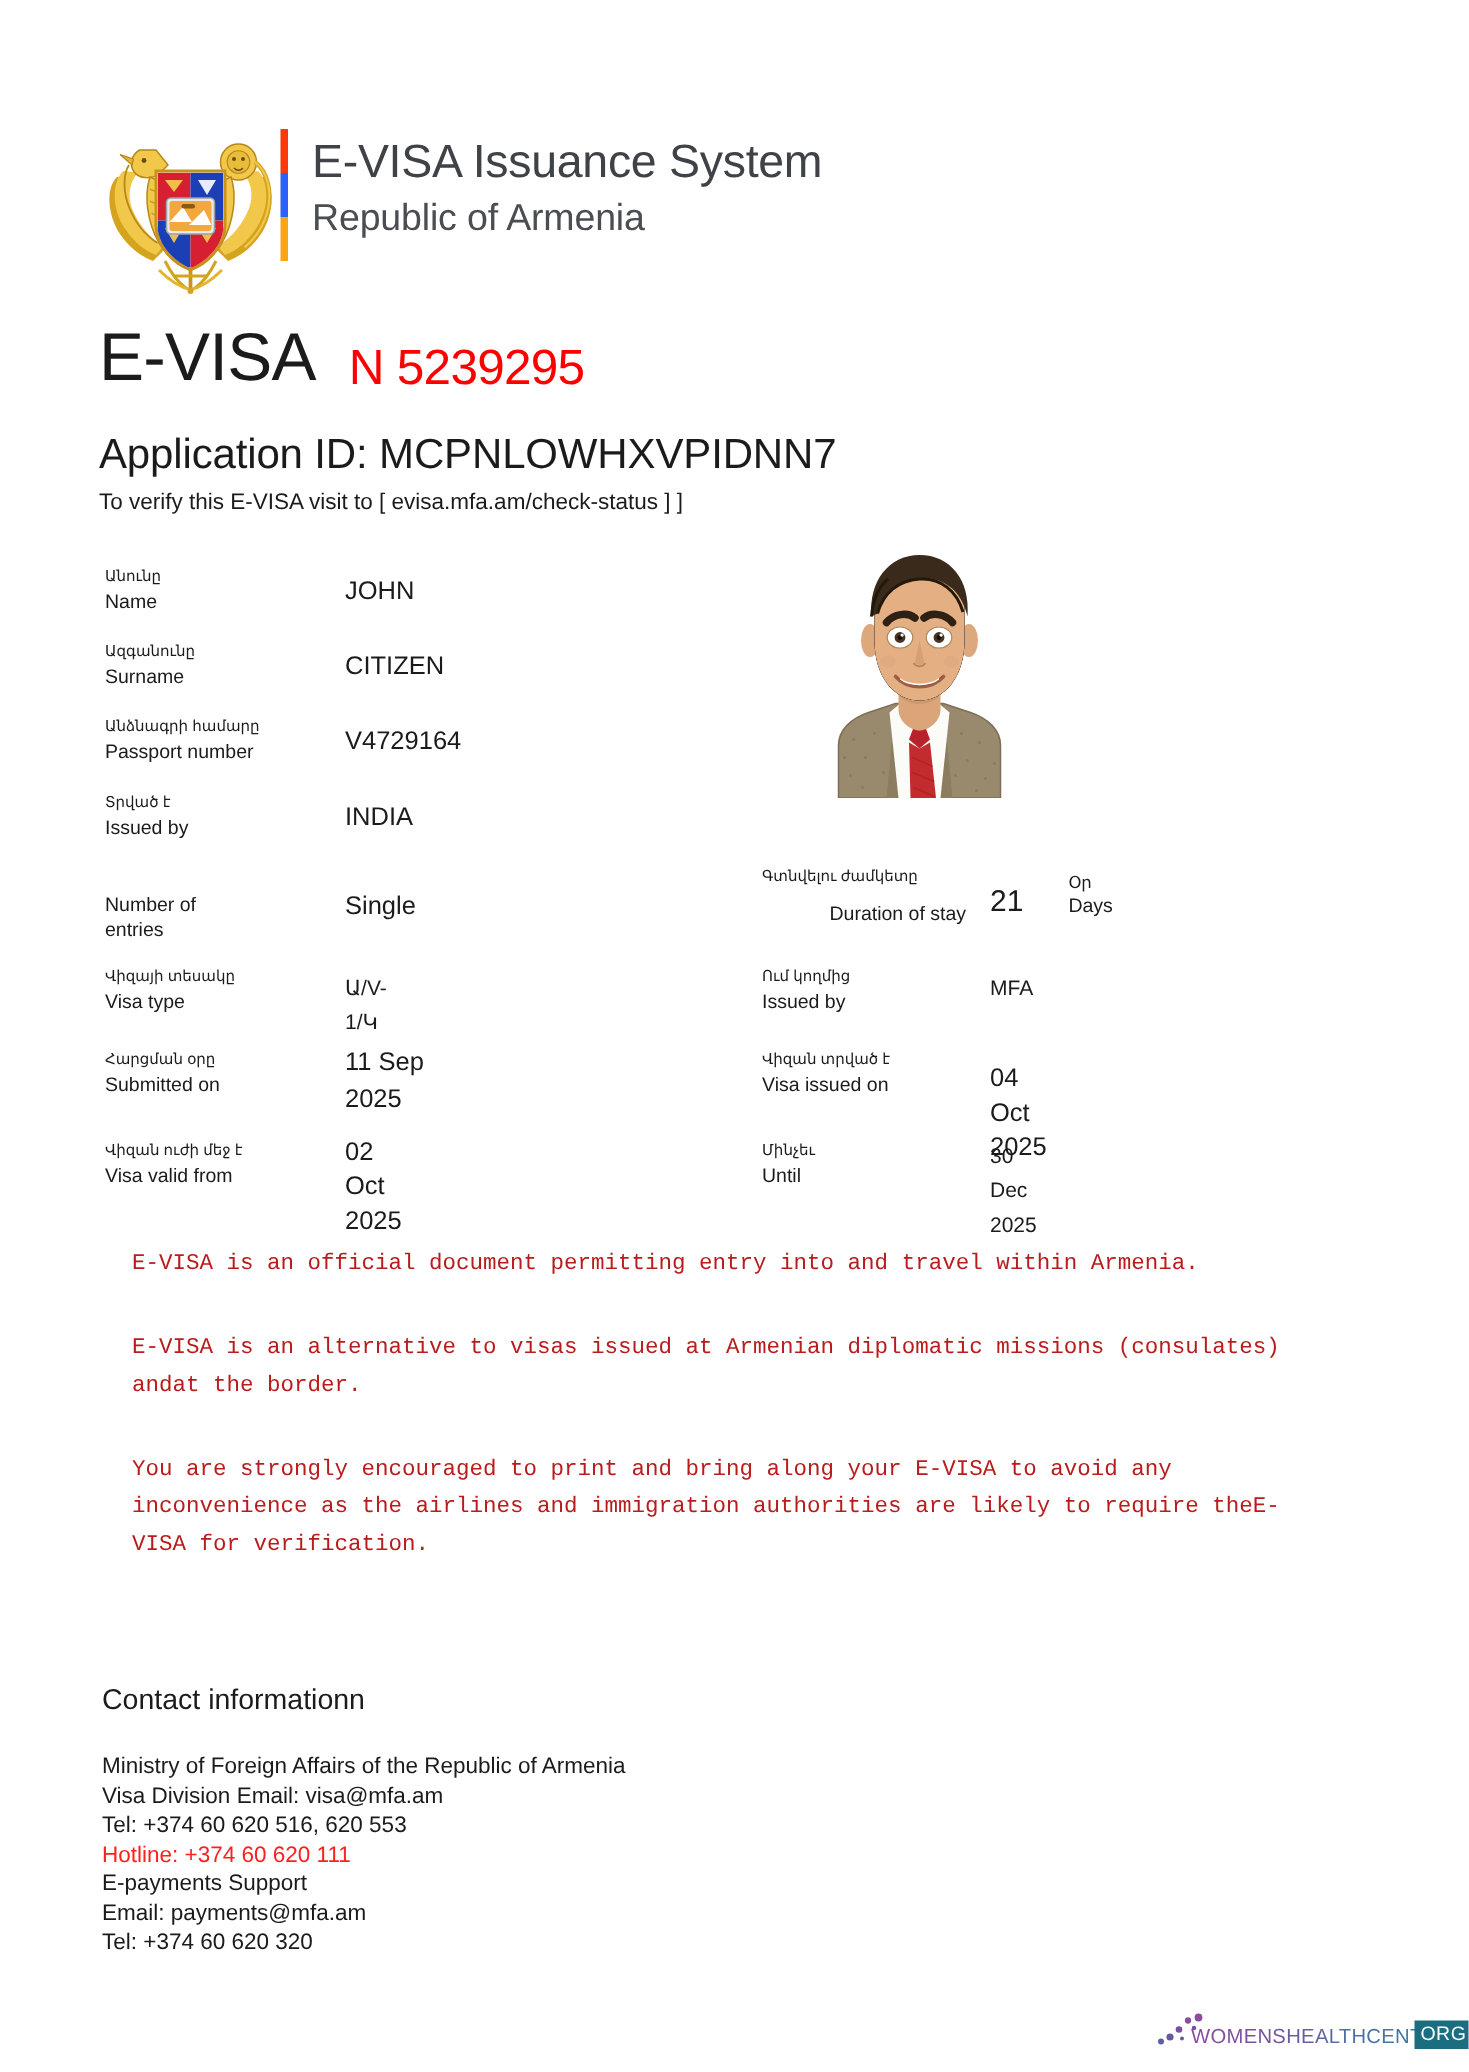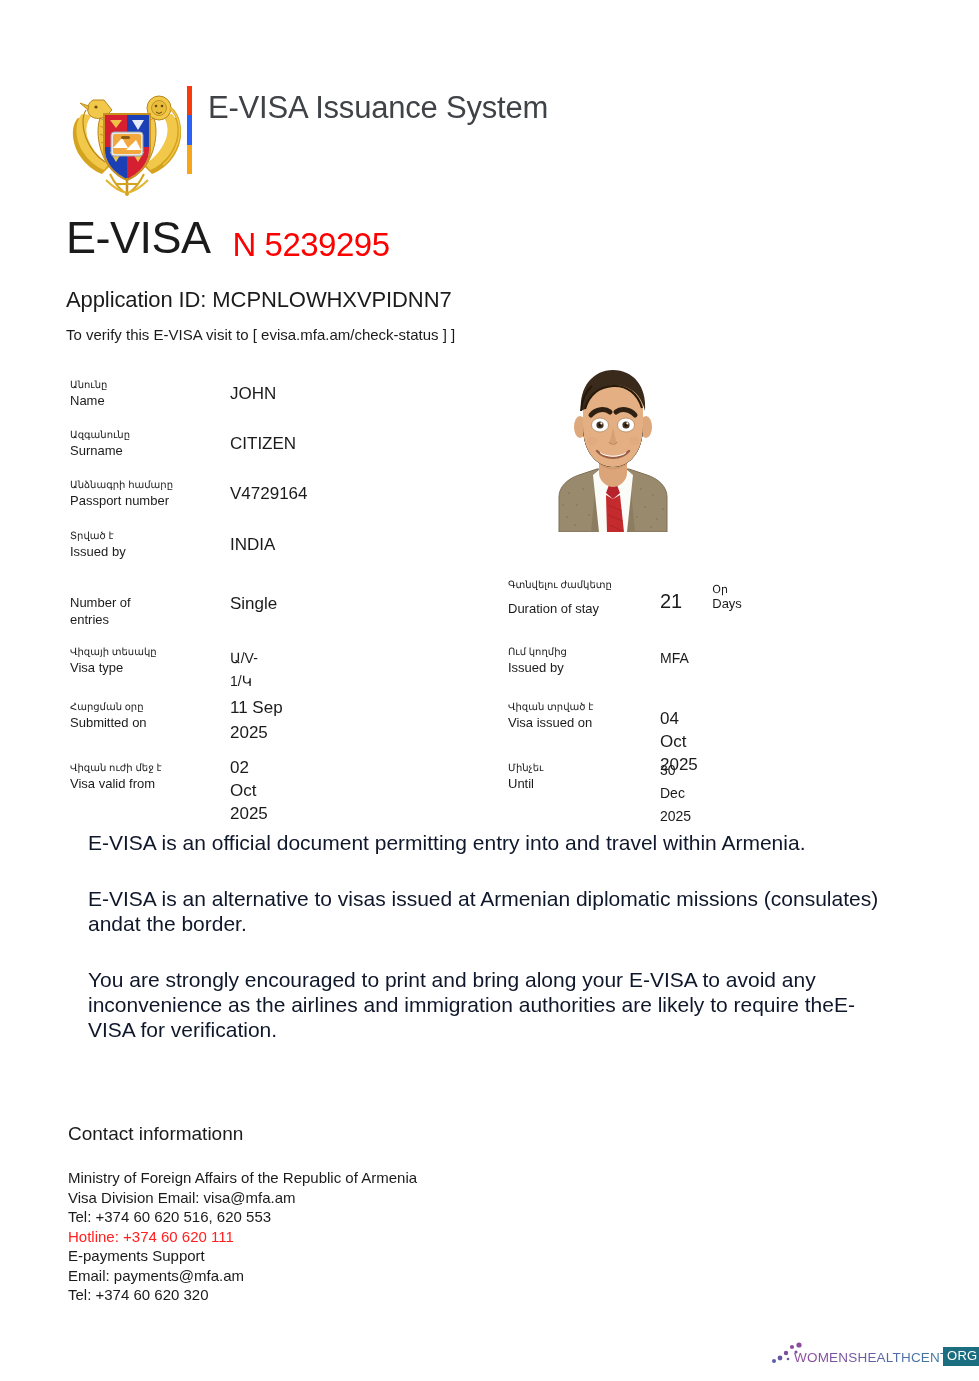--- a/index.html
+++ b/index.html
@@ -79,21 +79,21 @@
   .visa-number {
     font-size: 33px;
     color: #ff0000;
     margin-left: 22px;
     letter-spacing: -0.5px;
   }
   .application-id {
     position: absolute;
     left: 66px;
     top: 287px;
-    font-size: 22px;
+    font-size: 28px;
     color: #1b1b1b;
     letter-spacing: -0.1px;
     white-space: nowrap;
   }
   .verify-line {
     position: absolute;
     left: 66px;
     top: 326px;
     font-size: 15px;
     color: #1b1b1b;
@@ -183,23 +183,24 @@
 
   
   .body-text {
     position: absolute;
     left: 88px;
     top: 830px;
     width: 800px;
   }
   .body-text p {
     margin: 0 0 31px 0;
-    font-size: 21px;
+    font-size: 15px;
     line-height: 25px;
-    color: #0f172a;
+    color: #b91c1c;
+    font-family: Liberation Mono, monospace;
   }
 
   
   .contact-heading {
     position: absolute;
     left: 68px;
     top: 1123px;
     font-size: 19px;
     color: #1b1b1b;
     white-space: nowrap;
@@ -309,20 +310,21 @@
     <path d="M44 104 C48 112 52 118 58 122" fill="none" stroke="#d5a41f" stroke-width="2"></path>
     <path d="M78 104 C74 112 70 118 64 122" fill="none" stroke="#d5a41f" stroke-width="2"></path>
     <path d="M40 110 C48 118 56 122 61 123 C66 122 74 118 82 110" fill="none" stroke="#e3b42e" stroke-width="2"></path>
     <circle cx="61" cy="124" r="2" fill="#d5a41f"></circle>
   </svg>
 
   <div class="tricolor"></div>
 
   <div class="header-titles">
     <div class="header-title">E-VISA Issuance System</div>
+    <div class="header-subtitle">Republic of Armenia</div>
   </div>
 </div>
 
 <div class="visa-title-row">
   <span class="visa-word">E-VISA</span>
   <span class="visa-number">N 5239295</span>
 </div>
 <div class="application-id">Application ID: MCPNLOWHXVPIDNN7</div>
 <div class="verify-line">To verify this E-VISA visit to [ evisa.mfa.am/check-status ]  ]</div>
 
@@ -442,21 +444,21 @@
   <div class="field" style="left:70px; top:594px;">
     <div class="field-labels">
       <div class="label-en two-line">Number of entries</div>
     </div>
     <div class="field-value" style="left:160px; top:-2px;">Single</div>
   </div>
 
   <div class="field" style="left:508px; top:578px;">
     <div class="field-labels">
       <div class="label-hy">Գտնվելու ժամկետը</div>
-      <div class="label-en" style="margin-top:8px;">Duration of stay</div>
+      <div class="label-en" style="margin-top:8px;margin-left:45px;">Duration of stay</div>
     </div>
     <div class="duration-value" style="left:152px; top:12px;gap:23px;">
       <span class="duration-number">21</span>
       <span class="duration-units">
         <span class="duration-unit-hy" style="display:block;">Օր</span>
         <span class="duration-unit-en" style="display:block;">Days</span>
       </span>
     </div>
   </div>
 

